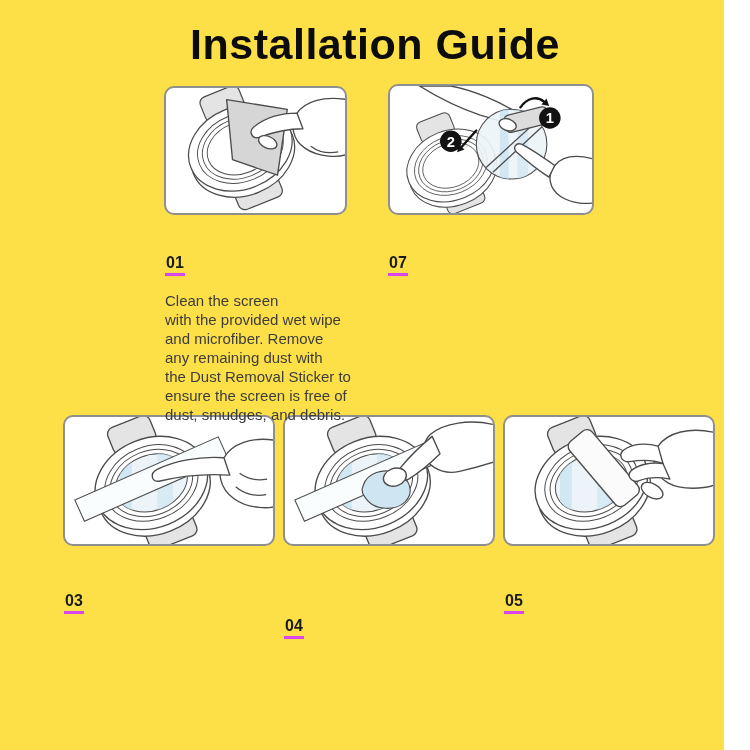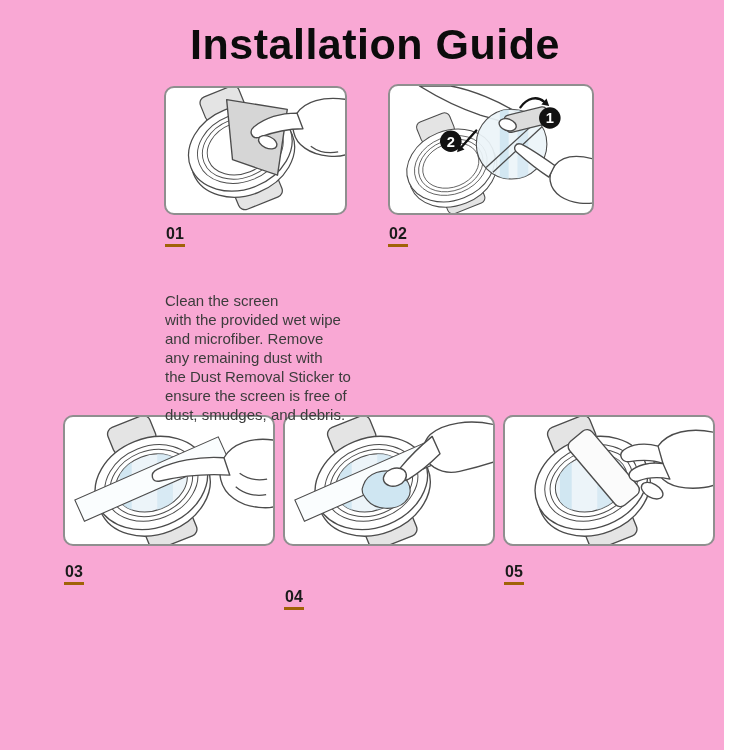--- a/index.html
+++ b/index.html
@@ -1,24 +1,24 @@
 <!DOCTYPE html>
 <html><head>
 <meta charset="utf-8">
 <style>
   html,body{margin:0;padding:0;background:#fff;}
-  .page{position:relative;width:724px;height:750px;background:#f9a8d4;overflow:hidden;
+  .page{position:relative;width:724px;height:750px;background:#fde047;overflow:hidden;
         font-family:"Liberation Sans",sans-serif;}
   .title{position:absolute;top:20px;left:0;width:750px;margin:0;text-align:center;
          font-size:43px;font-weight:bold;color:#0c0c0c;letter-spacing:0.5px;}
   .figure{position:absolute;border:2px solid #8f8f8f;border-radius:10px;background:#fff;
           box-sizing:border-box;overflow:hidden;}
   .figure svg{display:block;width:100%;height:100%;}
   .step-num{position:absolute;font-size:16px;font-weight:bold;color:#1b1b1b;}
-  .step-num span{display:inline-block;border-bottom:3px solid #a16207;padding:0 1px 1px 1px;}
+  .step-num span{display:inline-block;border-bottom:3px solid #d946ef;padding:0 1px 1px 1px;margin-top:29px;}
   .step-text{position:absolute;font-size:15px;line-height:19px;color:#3c3c3c;white-space:pre-line;margin-top:32px;}
   
   .ln{fill:none;stroke:#4c4c4c;stroke-width:1.3;}
   .wh{fill:#ffffff;stroke:#4c4c4c;stroke-width:1.5;stroke-linejoin:round;}
   .band{fill:#e4e4e4;stroke:#4c4c4c;stroke-width:1.5;}
   .ring{fill:none;stroke:#4c4c4c;stroke-width:1.1;}
   .screen{fill:#ffffff;stroke:#4c4c4c;stroke-width:1.1;}
   .glass{fill:#ecf4f9;stroke:#4c4c4c;stroke-width:1.1;}
   .stripe{fill:#cbe3f0;}
   .strip{fill:#fafdfe;stroke:#4c4c4c;stroke-width:1.1;}
@@ -215,21 +215,21 @@
     <span>01</span></div>
   <div class="step-text" style="left:165px;top:259px;width:196px">Clean the screen
 with the provided wet wipe
 and microfiber. Remove
 any remaining dust with
 the Dust Removal Sticker to
 ensure the screen is free of
 dust, smudges, and debris.</div>
 
   <div class="step-num" style="left:388px;top:225px">
-    <span>02</span></div>
+    <span>07</span></div>
 
   <div class="step-num" style="left:64px;top:563px">
     <span>03</span></div>
 
   <div class="step-num" style="left:284px;top:588px">
     <span>04</span></div>
 
   <div class="step-num" style="left:504px;top:563px">
     <span>05</span></div>
 

